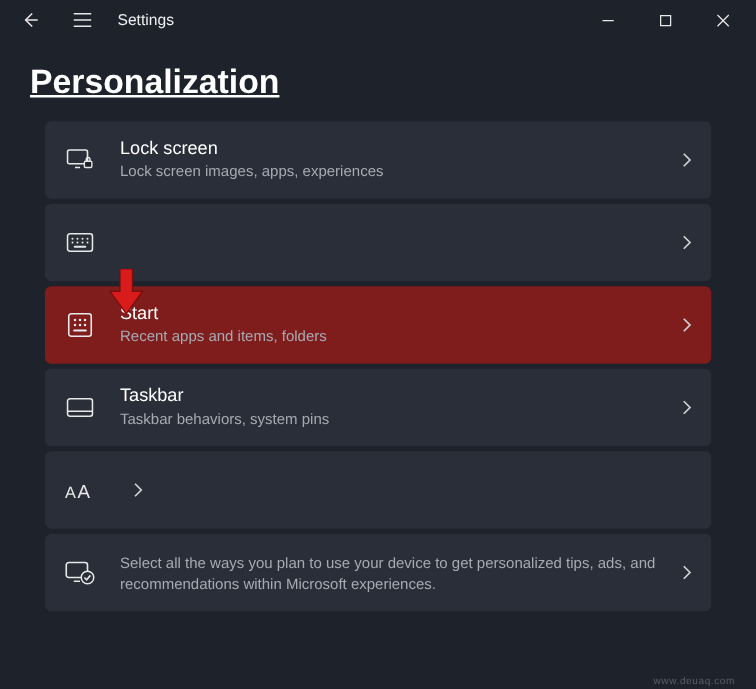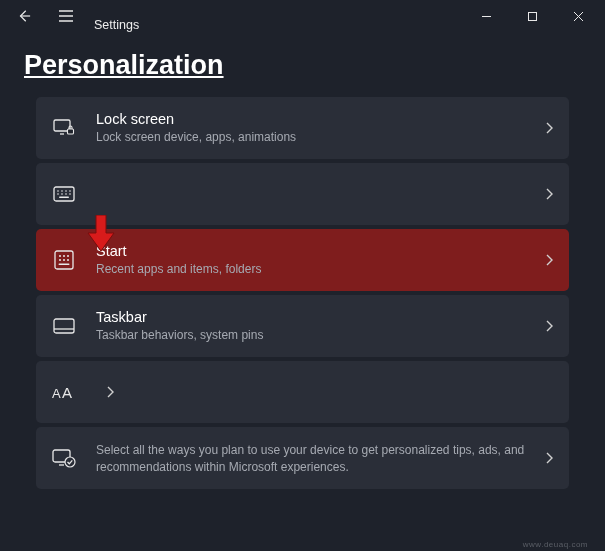--- a/index.html
+++ b/index.html
@@ -11,21 +11,21 @@
     color: #ffffff;
     overflow: hidden;
     position: relative;
   }
   .titlebar {
     height: 32px;
     display: flex;
     align-items: center;
     padding: 0 4px;
   }
-  .tb-left { display: flex; align-items: flex-end; gap: 2px; }
+  .tb-left { display: flex; align-items: center; gap: 2px; }
   .tb-btn {
     width: 40px; height: 32px;
     display: flex; align-items: center; justify-content: center;
     color: #e8e8e8;
   }
   .tb-title {
     font-size: 12.5px;
     color: #eeeeee;
     margin-left: 6px;
   }
@@ -147,21 +147,21 @@
     <div class="row-icon">
       <svg width="22" height="20" viewBox="0 0 22 20">
           <rect x="1" y="2" width="16" height="11" rx="1.5" fill="none" stroke="currentColor" stroke-width="1.3"></rect>
           <path d="M7 16 H11" stroke="currentColor" stroke-width="1.3"></path>
           <rect x="14.5" y="11" width="6" height="5" rx="1" fill="#1e222b" stroke="currentColor" stroke-width="1.1"></rect>
           <path d="M16 11 v-1.5 a1.5 1.5 0 0 1 3 0 V11" fill="none" stroke="currentColor" stroke-width="1.1"></path>
         </svg>
     </div>
     <div class="row-text">
       <div class="row-title">Lock screen</div>
-      <div class="row-sub">Lock screen device, apps, animations</div>
+      <div class="row-sub">Lock screen images, apps, experiences</div>
     </div>
     <div class="chevron">
       <svg width="8" height="12" viewBox="0 0 8 12">
           <path d="M2 1 L7 6 L2 11" fill="none" stroke="currentColor" stroke-width="1.4"></path>
         </svg>
     </div>
   </div>
 
   <div class="row">
     <div class="row-icon">

